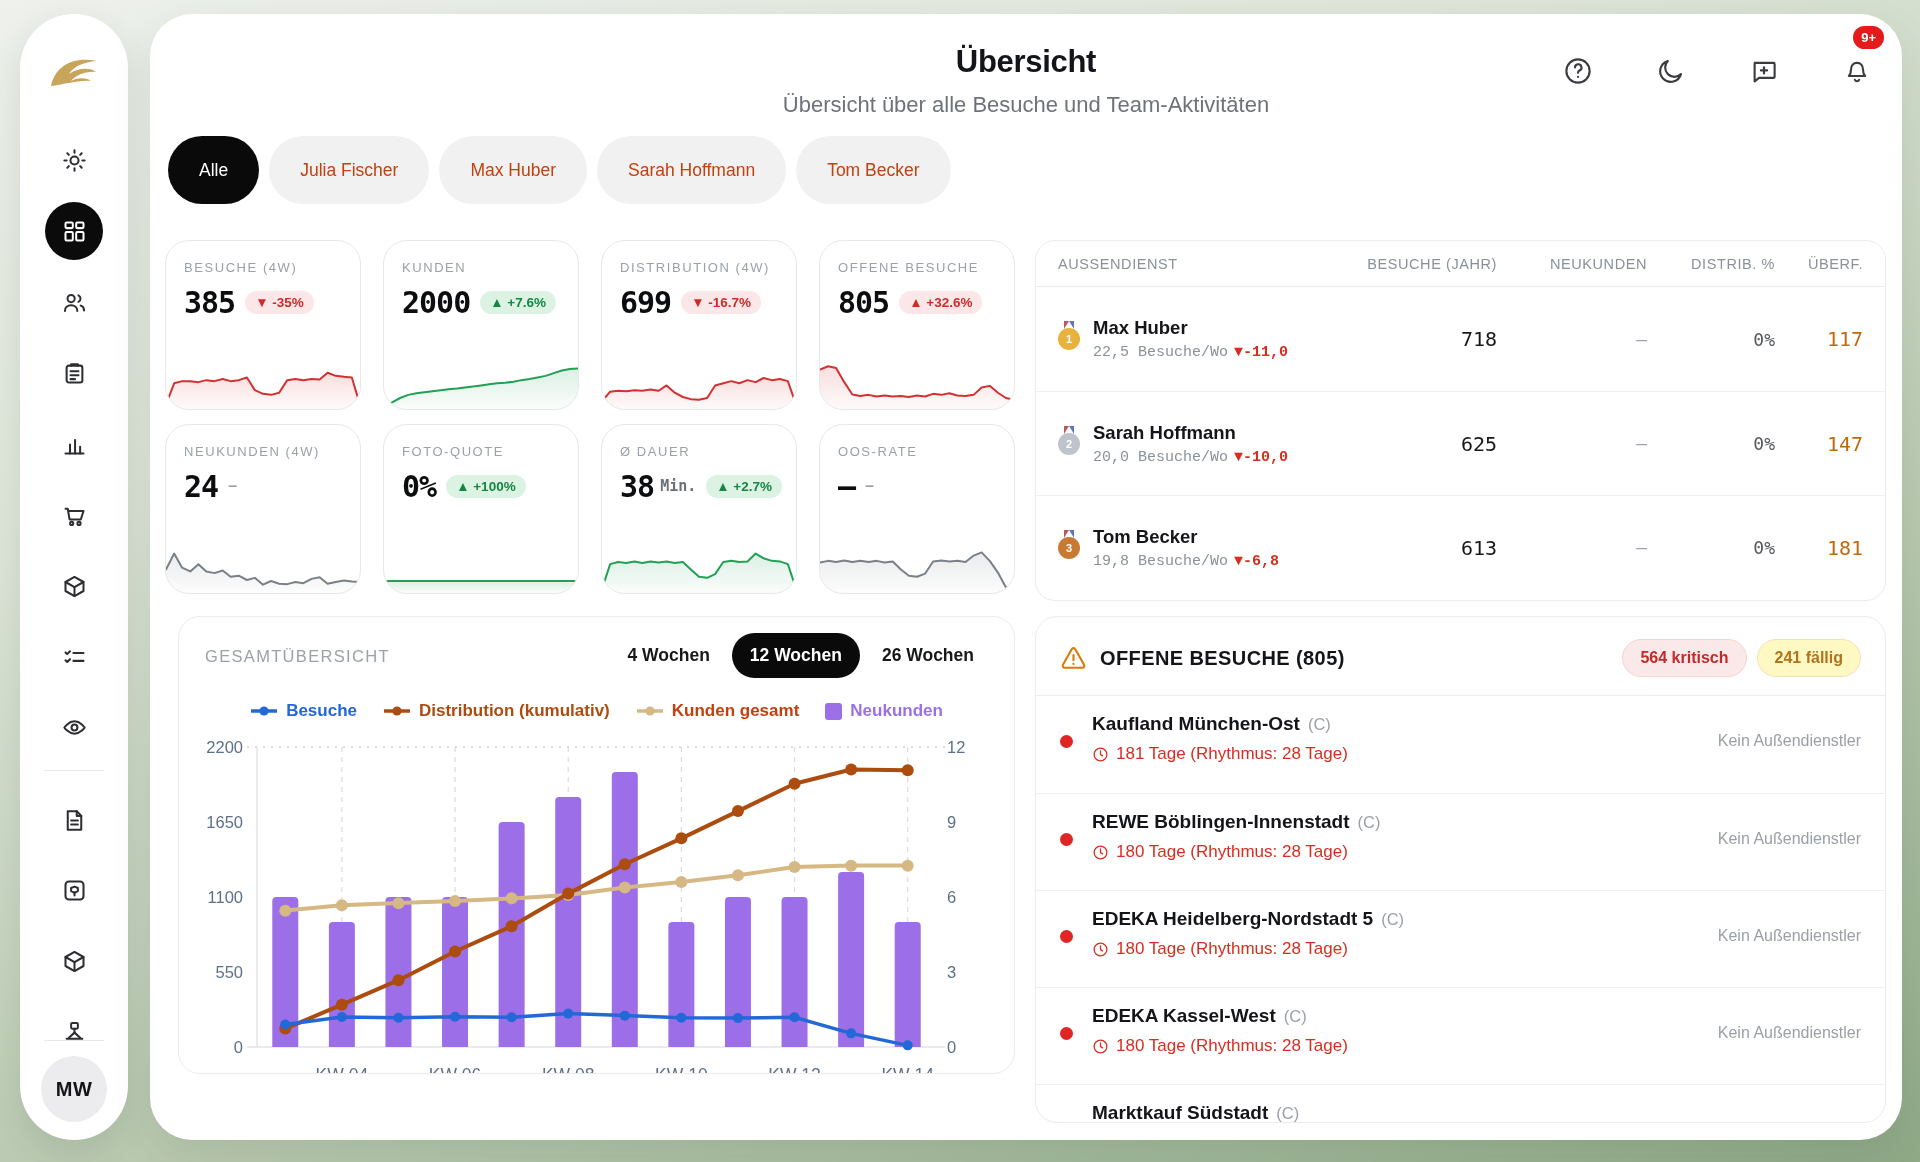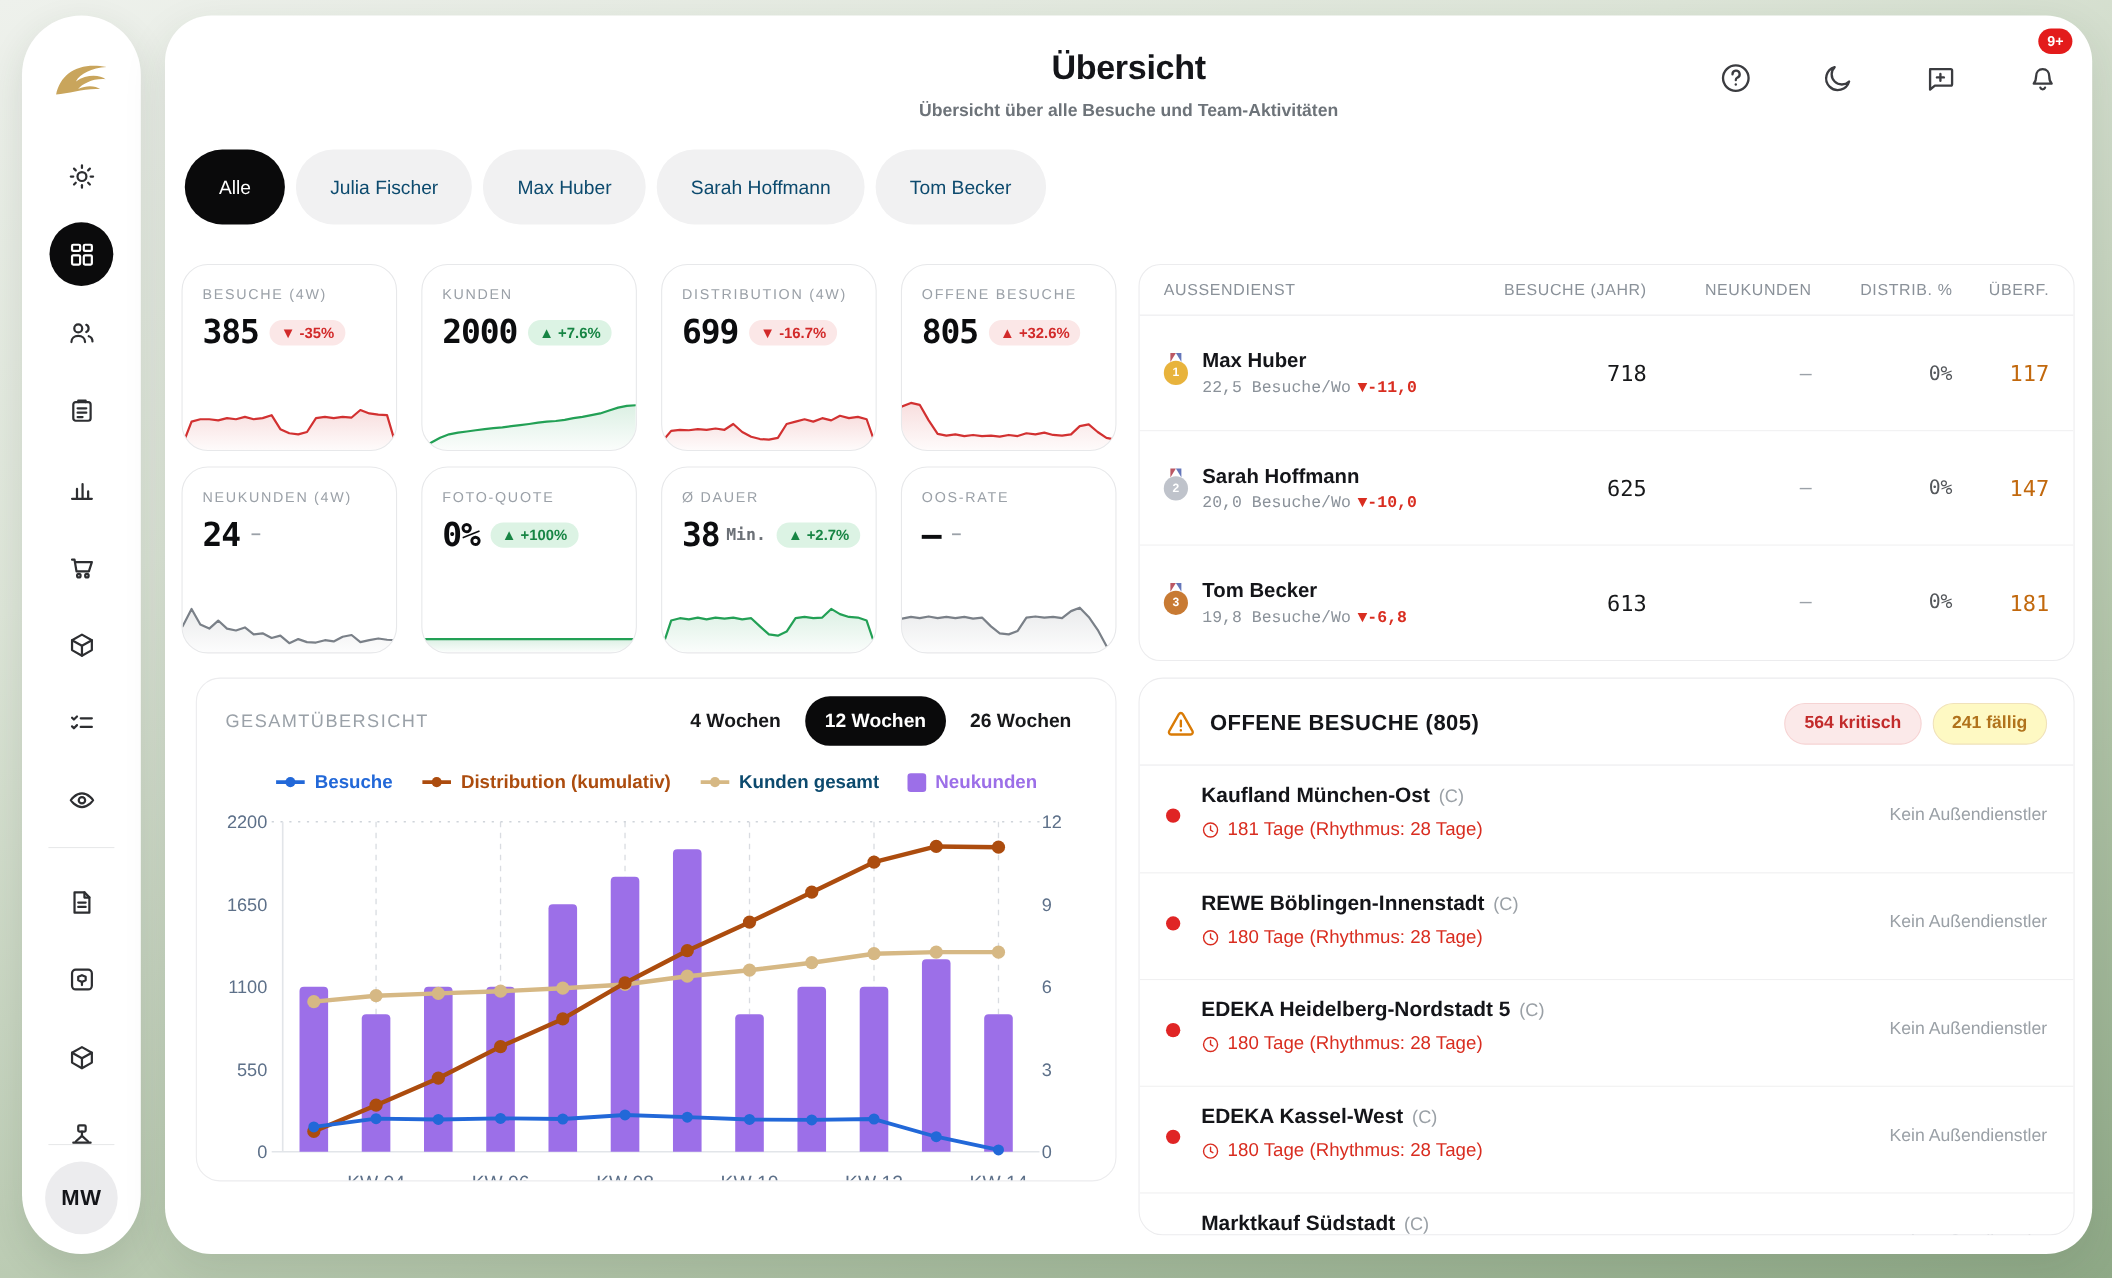--- a/index.html
+++ b/index.html
@@ -31,35 +31,35 @@
     font-weight:bold; font-size:20px; letter-spacing:.5px; cursor:pointer;
   }
 
   
   .panel {
     position:absolute; left:150px; top:14px; width:1752px; height:1126px;
     background:#fff; border-radius:42px; box-shadow:0 14px 40px rgba(40,60,40,.10);
     overflow:hidden;
   }
   .page-title { position:absolute; top:30px; width:100%; text-align:center; font-size:31px; font-weight:bold; letter-spacing:-.3px; }
-  .page-subtitle { position:absolute; top:78px; width:100%; text-align:center; font-size:16px; color:#6d7379;font-weight:bold; }
+  .page-subtitle { position:absolute; top:78px; width:100%; text-align:center; font-size:22px; color:#6d7379; }
 
   .top-icons { position:absolute; top:40px; right:28px; display:flex; gap:59px; }
   .icon-btn { width:34px; height:34px; background:none; border:none; cursor:pointer; display:flex; align-items:center; justify-content:center; }
   .icon-btn svg { width:30px; height:30px; stroke:#3b3c40; fill:none; stroke-width:1.7; stroke-linecap:round; stroke-linejoin:round; }
   .notif-badge {
     position:absolute; top:12px; right:18px; background:#e31b1b; color:#fff;
     font-size:13px; font-weight:bold; border-radius:999px; padding:4px 8px; z-index:3;
   }
 
   
   .filters { position:absolute; top:122px; left:18px; display:flex; gap:10px; }
   .pill {
     height:68px; border-radius:34px; background:#f1f1f2; border:none; cursor:pointer;
-    padding:0 31px; font-size:17.5px; color:#0c4a6e; font-family:inherit;
+    padding:0 31px; font-size:17.5px; color:#c2410c; font-family:inherit;
   }
   .pill.active { background:#0a0a0b; color:#fff; }
 
   
   .kpi-grid {
     position:absolute; left:15px; top:226px; width:850px;
     display:grid; grid-template-columns:repeat(4,196px); grid-auto-rows:170px; gap:14px 22px;
   }
   .kpi-card { position:relative; border:1px solid #e7e8ea; border-radius:24px; overflow:hidden; background:#fff; }
   .k-label { margin:18px 18px 0; font-size:13px; letter-spacing:.12em; color:#9ba1a8; line-height:1.45; }
@@ -488,21 +488,21 @@
           </svg>
           <span>Besuche</span>
         </span>
         <span class="lg-item" style="color: rgb(172, 76, 14);">
           <svg width="28" height="12" viewBox="0 0 28 12">
             <line x1="1" y1="6" x2="27" y2="6" stroke="#ac4c0e" stroke-width="3.5"></line>
             <circle cx="14" cy="6" r="4.6" fill="#ac4c0e"></circle>
           </svg>
           <span>Distribution (kumulativ)</span>
         </span>
-        <span class="lg-item" style="color: #0c4a6e;">
+        <span class="lg-item" style="color: #c2410c;">
           <svg width="28" height="12" viewBox="0 0 28 12">
             <line x1="1" y1="6" x2="27" y2="6" stroke="#d6b884" stroke-width="3.5"></line>
             <circle cx="14" cy="6" r="4.6" fill="#d6b884"></circle>
           </svg>
           <span>Kunden gesamt</span>
         </span>
         <span class="lg-item" style="color: rgb(156, 111, 232);">
           <span class="lg-sq" style="background:#9c6fe8"></span>
           <span>Neukunden</span>
         </span>

